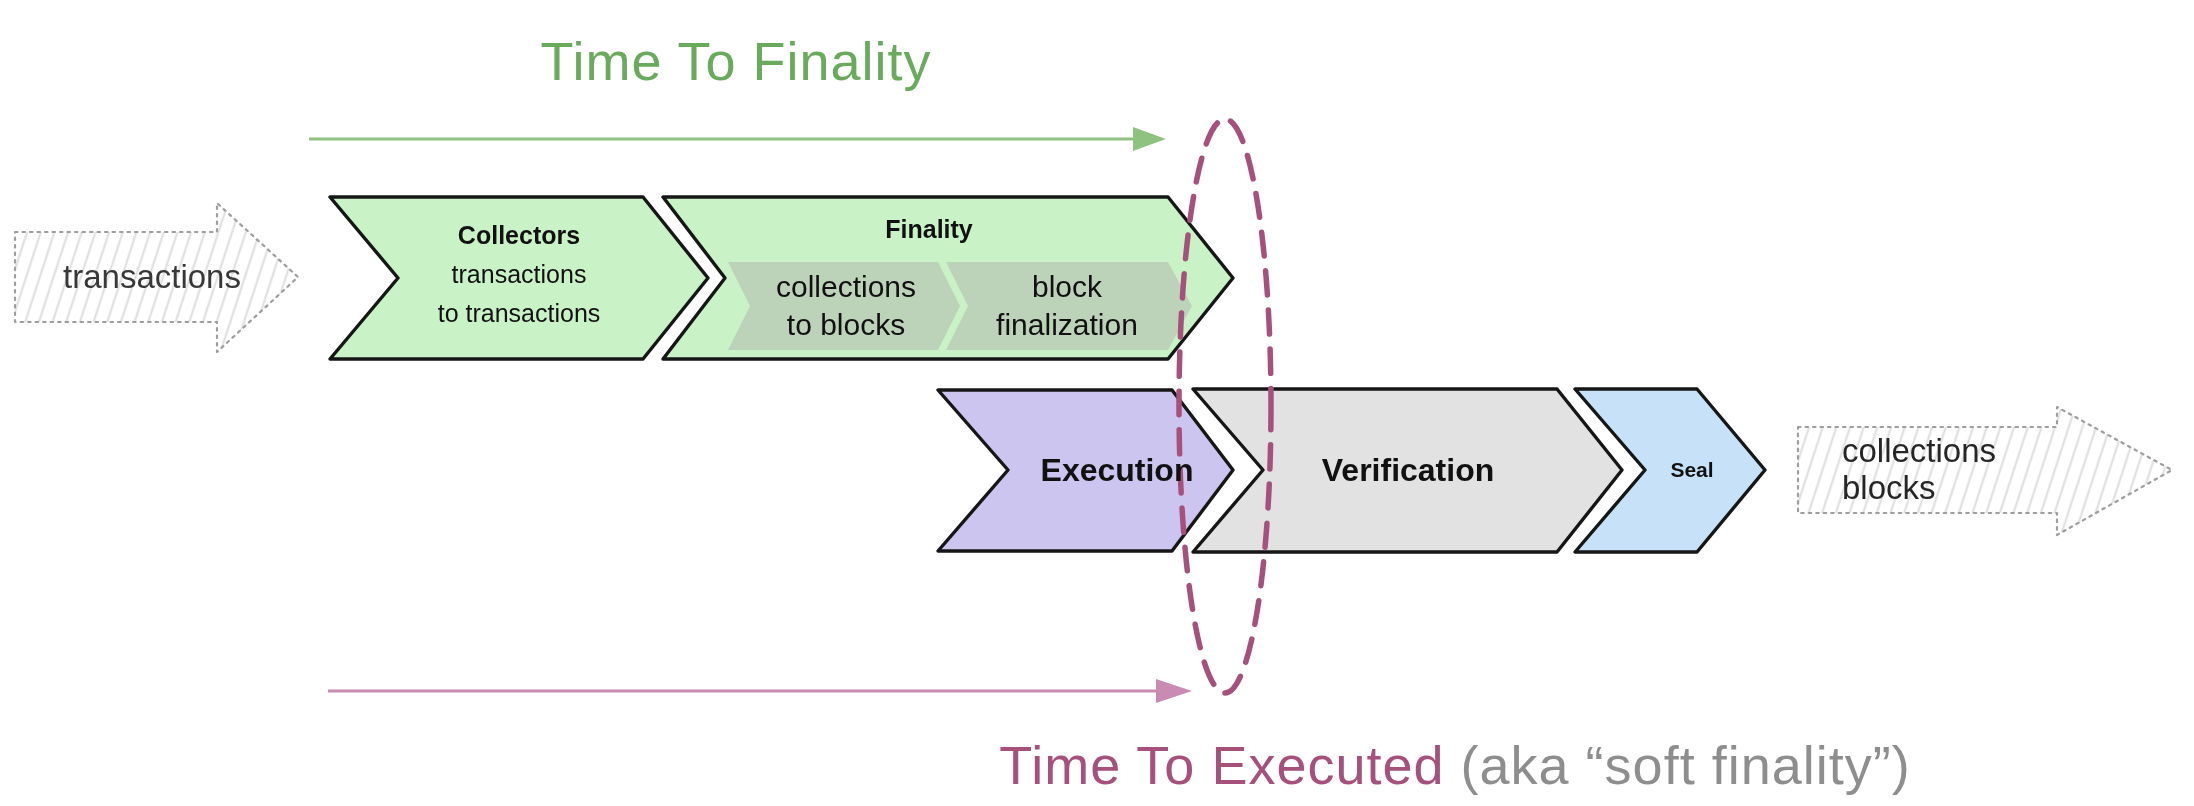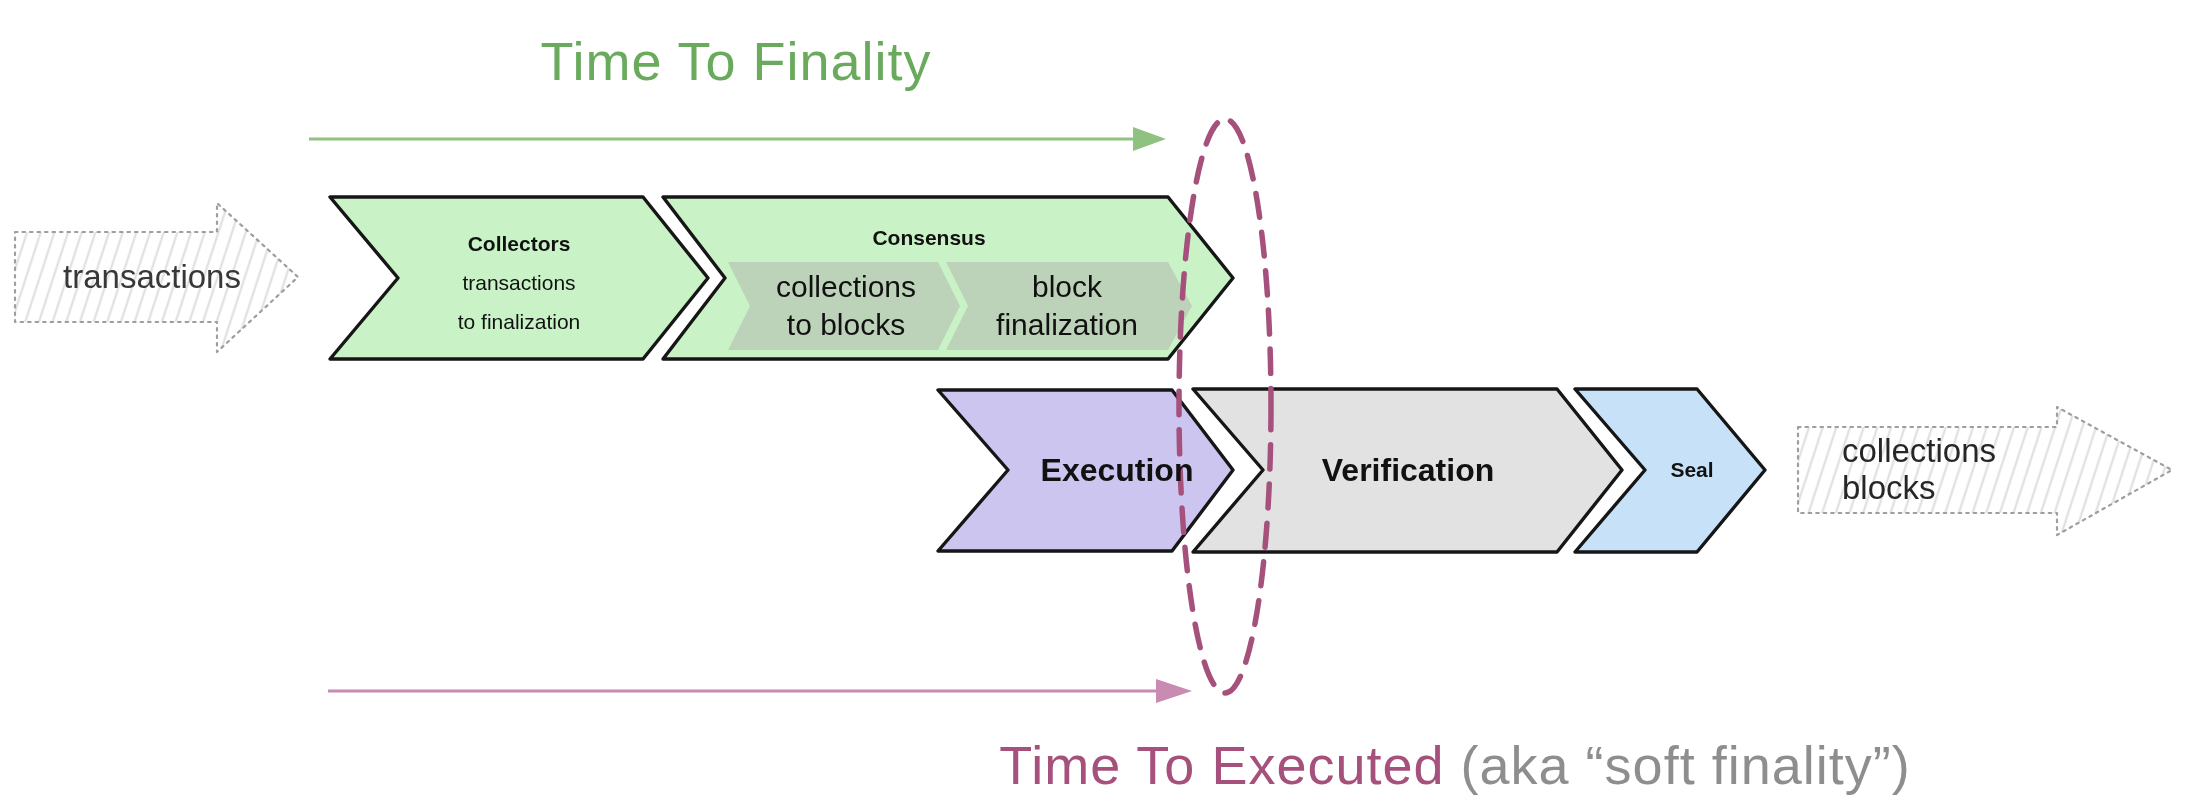--- a/index.html
+++ b/index.html
@@ -14,21 +14,21 @@
   }
   .timeline-title{font-size:54px;letter-spacing:1px;}
   #title-top{color:#69aa5d;}
   #caption-bottom .rose{color:#a5517c;}
   #caption-bottom .gray{color:#8e8e8e;}
   .sketch-label{font-size:33px;color:#383838;}
   .out-label{
     position:absolute;transform:translate(0,-50%);
     text-align:left;font-size:33px;line-height:37px;color:#262626;white-space:nowrap;
   }
-  .chev-block{font-size:21px;line-height:39px;margin-top:8px;}
+  .chev-block{font-size:25px;line-height:39px;}
   .chev-title{font-weight:bold;}
   .sub-block{font-size:30px;line-height:38px;}
   .stage-name{font-size:32px;font-weight:bold;}
   .seal-name{font-size:21px;font-weight:bold;}
   
   .chev{stroke:#161616;stroke-width:3.4;stroke-linejoin:round;}
   .subchev{stroke:none;}
   .sketch{stroke:#9e9e9e;stroke-width:2.2;stroke-dasharray:2.5 5;stroke-linecap:round;stroke-linejoin:round;}
   .tl-line{stroke-width:3.2;fill:none;}
   .ellipse-dash{fill:none;stroke-width:5.5;stroke-dasharray:24 15;stroke-linecap:round;}
@@ -71,24 +71,24 @@
     <ellipse class="ellipse-dash" cx="1225" cy="406" rx="46" ry="287" fill="none" stroke="#a5517c"></ellipse>
   </svg>
 
   <div id="title-top" class="label timeline-title" style="left:736px;top:61px;">Time To Finality</div>
 
   <div class="label sketch-label" style="left:152px;top:277px;">transactions</div>
 
   <div class="label chev-block" style="left:519px;top:274px;">
     <div class="chev-title">Collectors</div>
     <div>transactions</div>
-    <div>to finalization</div>
+    <div>to transactions</div>
   </div>
 
-  <div class="label chev-block chev-title" style="left:929px;top:229px;">Consensus</div>
+  <div class="label chev-block chev-title" style="left:929px;top:229px;">Finality</div>
 
   <div class="label sub-block" style="left:846px;top:306px;">
     <div>collections</div>
     <div>to blocks</div>
   </div>
 
   <div class="label sub-block" style="left:1067px;top:306px;">
     <div>block</div>
     <div>finalization</div>
   </div>

